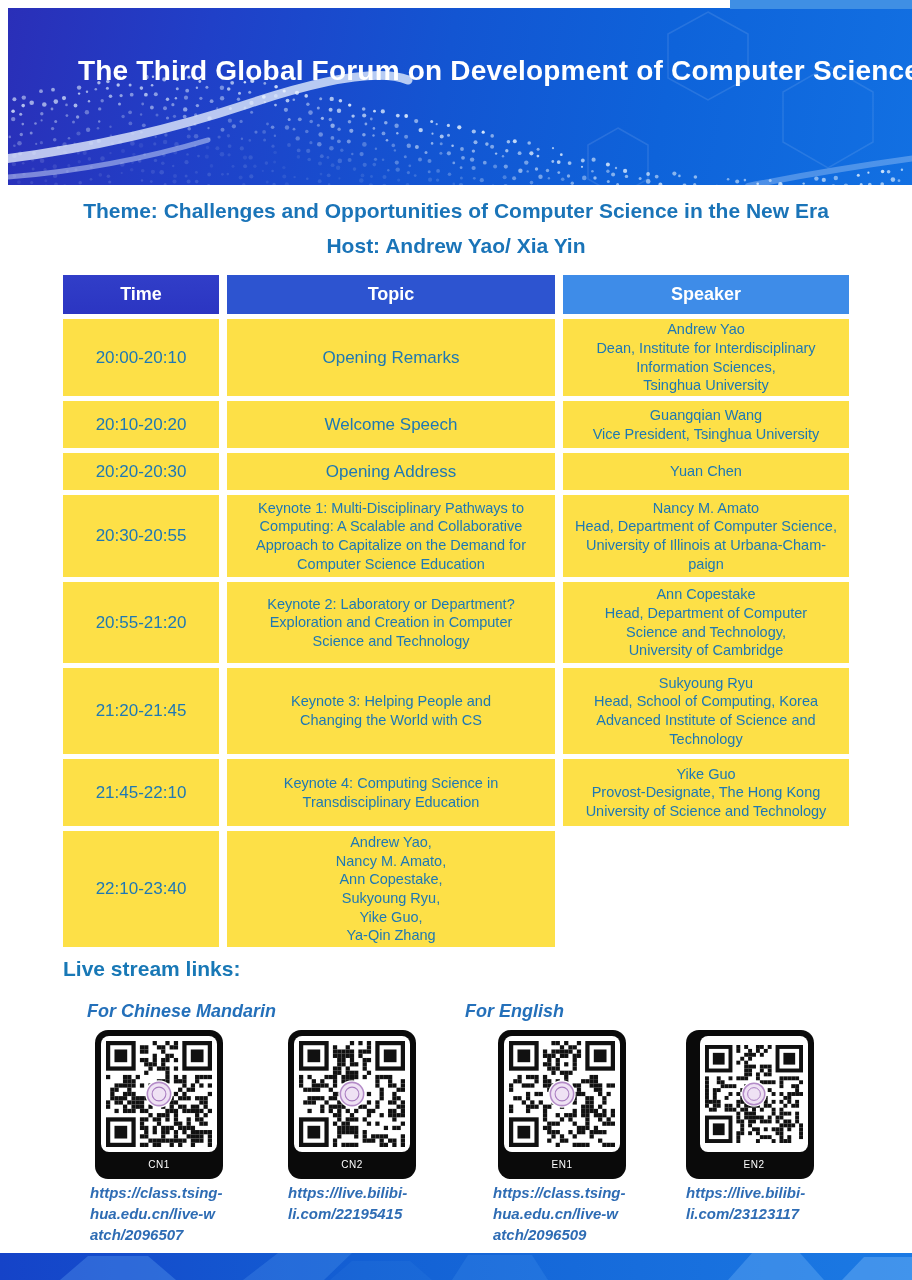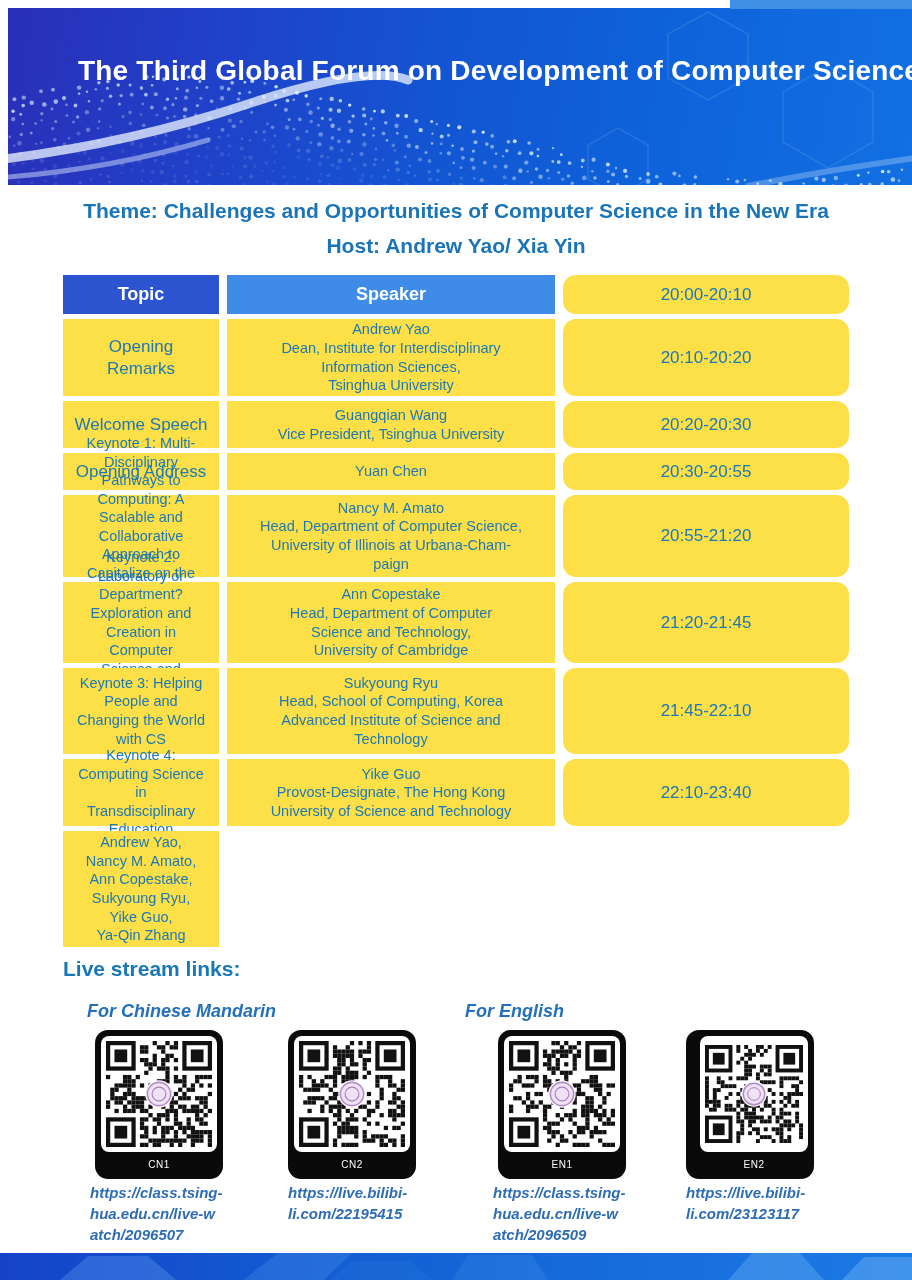--- a/index.html
+++ b/index.html
@@ -49,21 +49,21 @@
   .hcell.time{background:linear-gradient(180deg,#313ec8,#2b35c2);background-color:#2c36c3;}
   .hcell.topic{background:#2d54d0;}
   .hcell.speaker{background:#3e8ce8;}
   .cell{
     background:#fde047;
     display:flex;align-items:center;justify-content:center;
     text-align:center;color:#1e78b4;
     white-space:pre-line;line-height:1.28;
     padding:4px 10px;box-sizing:border-box;
   }
-  .cell.time{font-size:17px;border-radius:13px;}
+  .cell.time{font-size:17px;}
   .cell.topic{font-size:14.5px;}
   .cell.topic.big{font-size:17px;}
   .cell.speaker{font-size:14.5px;padding:4px 6px;}
   
   .ls-heading{
     position:absolute;left:63px;top:957px;
     color:#1878b6;font-size:21px;font-weight:bold;
   }
   .ls-group{
     position:absolute;top:1001px;
@@ -610,20 +610,21 @@
       <path d="M 740 178 Q 820 162 908 150" stroke="#dcecff" stroke-width="6" fill="none" opacity="0.30" stroke-linecap="round"></path>
     </svg>
     <div class="banner-title">The Third Global Forum on Development of Computer Science</div>
   </div>
   <div class="top-strip"></div>
 
   <div class="theme-line">Theme: Challenges and Opportunities of Computer Science in the New Era</div>
   <div class="host-line">Host: Andrew Yao/ Xia Yin</div>
 
   <div class="schedule">
+    <div class="hcell time">Time</div>
     <div class="hcell topic">Topic</div>
     <div class="hcell speaker">Speaker</div>
 
     <div class="cell time">20:00-20:10</div>
     <div class="cell topic big">Opening Remarks</div>
     <div class="cell speaker">Andrew Yao
 Dean, Institute for Interdisciplinary
 Information Sciences,
 Tsinghua University</div>
 

